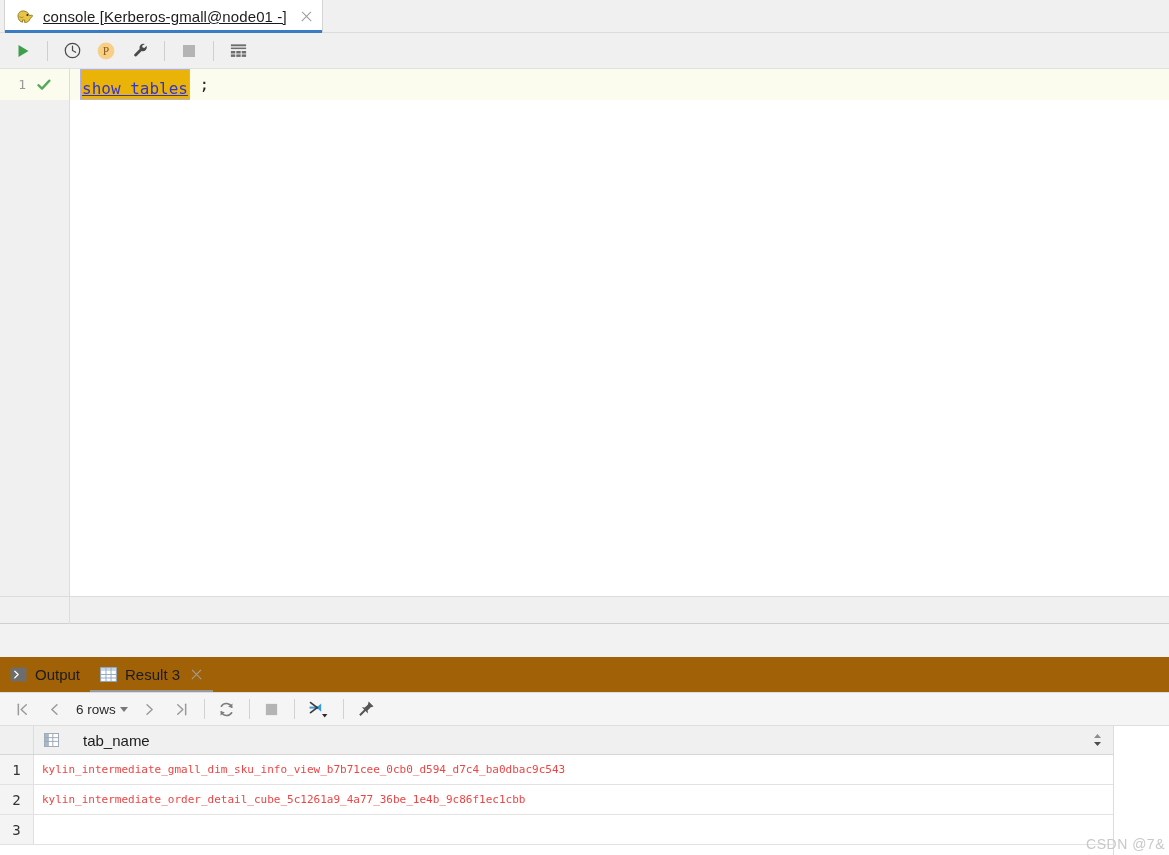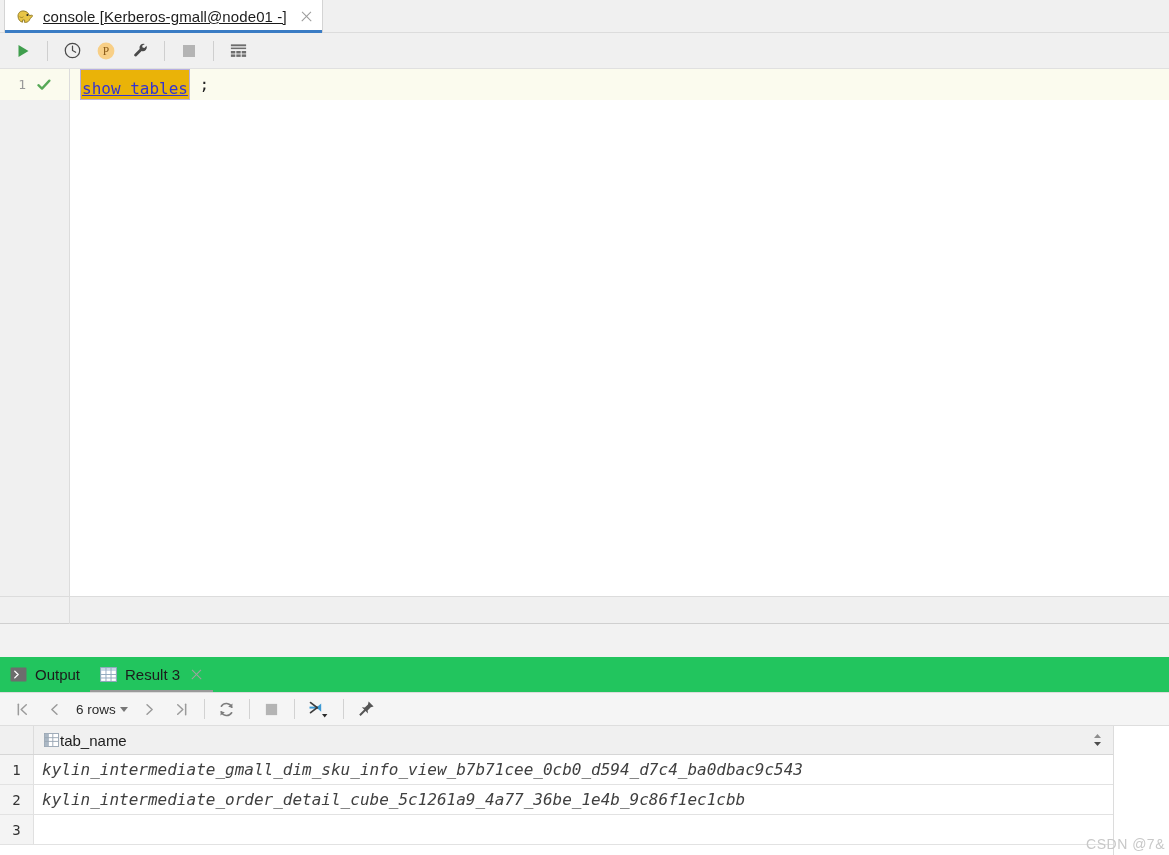--- a/index.html
+++ b/index.html
@@ -195,21 +195,21 @@
     left: 0; top: 624px;
     width: 1169px; height: 33px;
     background: #f2f2f2;
   }
 
   
   #bottom-tabs {
     position: absolute;
     left: 0; top: 657px;
     width: 1169px; height: 36px;
-    background: #22c55e;
+    background: #a16207;
     border-bottom: 1px solid #dcdcdc;
     box-sizing: border-box;
     display: flex;
     align-items: flex-end;
   }
   .btab {
     height: 36px;
     display: flex;
     align-items: center;
     padding: 0 10px;
@@ -311,21 +311,21 @@
     flex: 1;
     display: flex;
     align-items: center;
     padding-left: 10px;
     height: 28px;
     box-sizing: border-box;
   }
   .head-title {
     font-size: 15px;
     color: #1c1c1c;
-    margin-left: 1px;
+    margin-left: 24px;
   }
   .sort-indicator {
     width: 16px; height: 20px;
     margin-right: 8px;
     flex: none;
     display: flex;
     flex-direction: column;
     align-items: center;
     justify-content: center;
   }
@@ -350,25 +350,24 @@
     align-items: center;
     justify-content: center;
     font-family: "DejaVu Sans Mono", monospace;
     font-size: 14px;
     color: #333333;
   }
   .row-cell {
     flex: 1;
     padding-left: 8px;
     font-family: "DejaVu Sans Mono", monospace;
-    font-size: 16px;
-    color: #404040;
+    font-size: 11px;
+    color: #ef4444;
     white-space: nowrap;
     overflow: hidden;
-    font-style: italic;
   }
   #grid-right-pad {
     position: absolute;
     left: 1113px; top: 0;
     width: 56px; height: 129px;
     background: #ffffff;
     border-left: 1px solid #dcdcdc;
     box-sizing: border-box;
   }
   #watermark {

